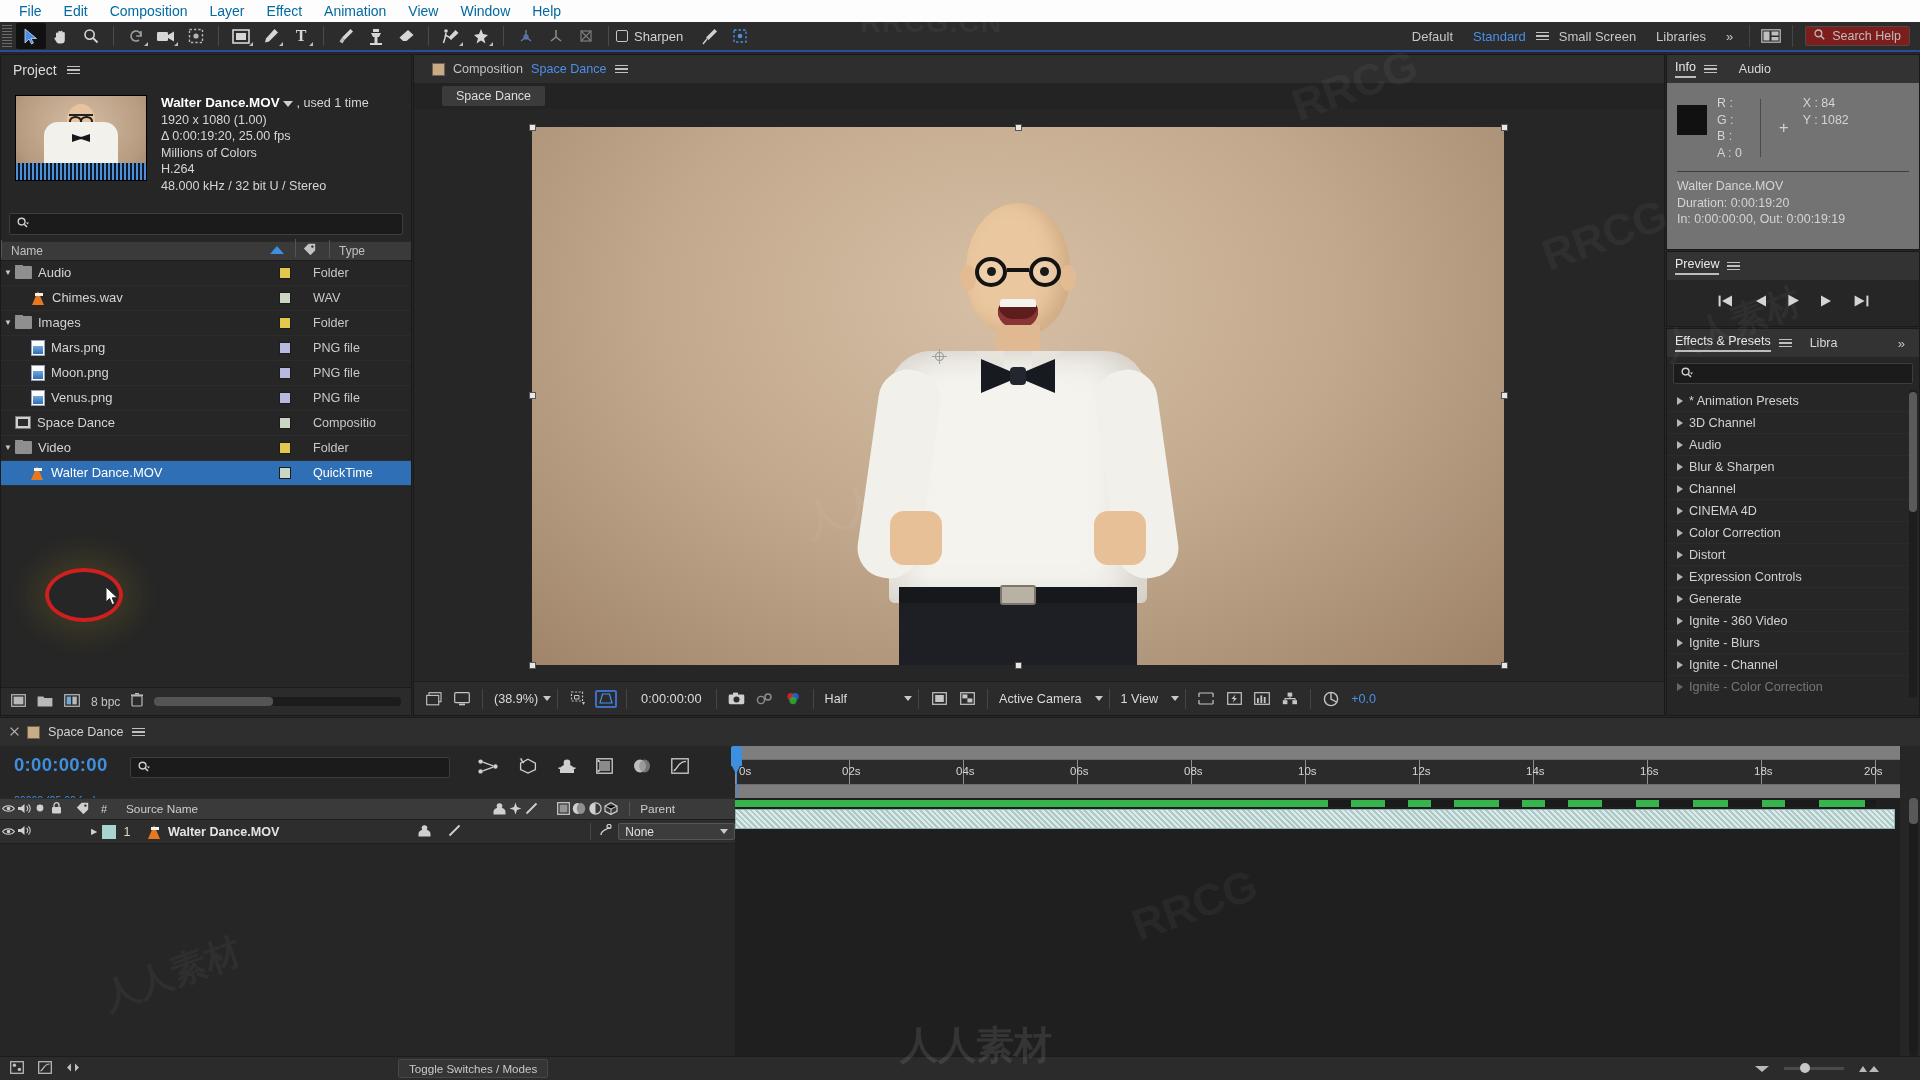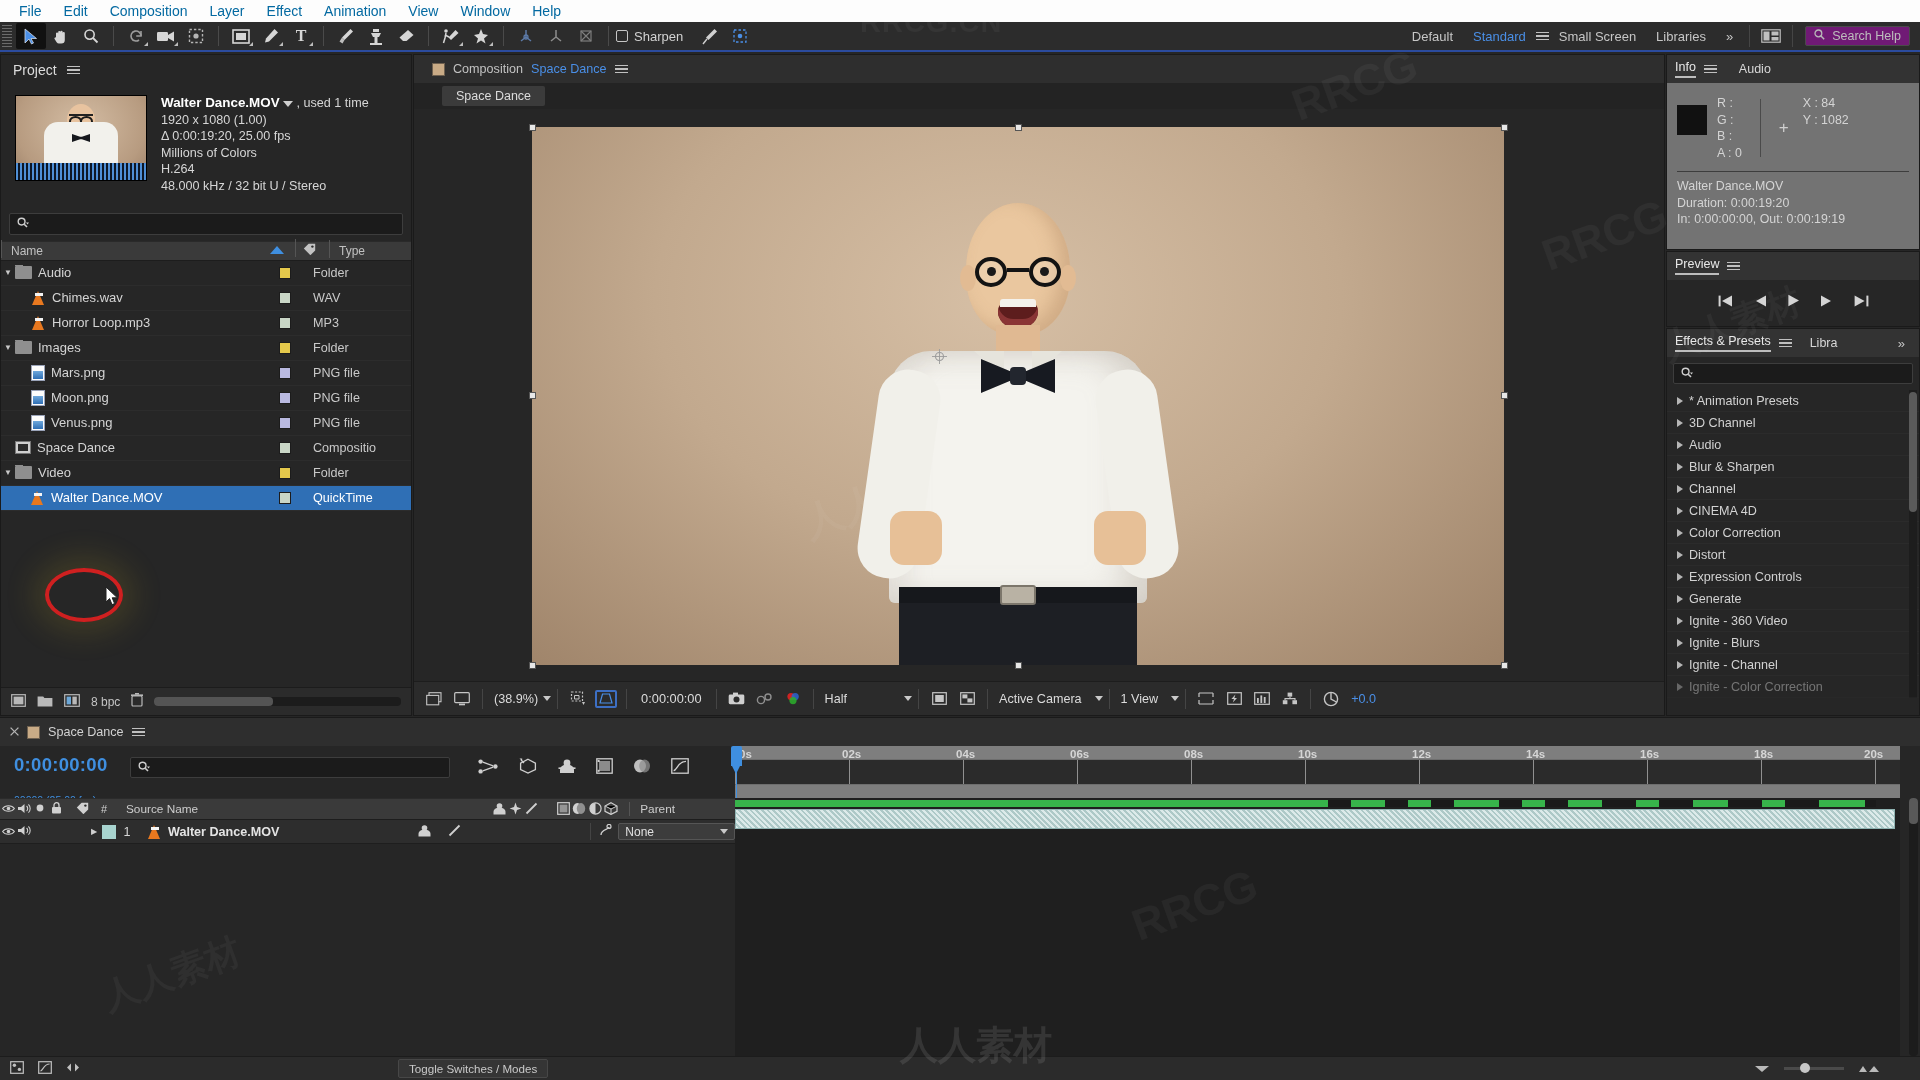--- a/index.html
+++ b/index.html
@@ -37,21 +37,21 @@
   .tb .corner { position:absolute; right:3px; bottom:3px; width:0;height:0;
      border-left:4px solid transparent; border-bottom:4px solid #bdbdbd; }
   .tbsep { width:1px; height:20px; background:#4a4a4a; margin:0 7px; }
   .snapbox { width:12px;height:12px;border:1.6px solid #c6c6c6;border-radius:2px;margin-right:6px;}
   .snaplabel { font-size:13px; color:#d2d2d2; }
   .wsitem { font-size:13px; color:#c6c6c6; padding:0 10px; }
   .wsitem.active { color:#4a8fe7; }
   .ws-sep { width:1px;height:22px;background:#454545; margin:0 6px; }
   .search-help {
     display:flex; align-items:center; gap:7px;
-    background:#701a75; border:1px solid #4a4a4a; border-radius:2px;
+    background:#7f1d1d; border:1px solid #4a4a4a; border-radius:2px;
     height:20px; padding:0 8px; color:#bdbdbd; font-size:12.5px; margin-left:6px;
   }
 
   
   .wm { position:absolute; color:rgba(255,255,255,.045); font-weight:bold;
         pointer-events:none; user-select:none; white-space:nowrap; z-index: 40; }
 
   
   .panel { position:absolute; background:#232323; }
   .ptab {
@@ -241,21 +241,21 @@
   .tl-time .small { color:#3f8fe0; font-size:10.5px; margin-top:18px; }
   .tl-search { margin-top:11px; margin-left:10px; width:320px; height:21px; background:#1b1b1b;
      border:1px solid #3d3d3d; border-radius:2px; display:flex; align-items:center; padding:0 7px; }
   .tl-icons { display:flex; align-items:center; gap:20px; margin-left:28px; margin-top:12px; color:#cfcfcf; }
   .tl-ruler { position:absolute; left:735px; right:20px; top:28px; height:52px; }
   .ruler-bar { position:absolute; left:0; right:0; top:13px; height:26px; background:#2b2b2b;
      border-top:1px solid #6e6e6e; border-bottom:1px solid #6e6e6e;}
   .ruler-grey { position:absolute; left:0; right:0; top:0; height:13px; background:#7e7e7e;}
   .ruler-grey2{ position:absolute; left:0; right:0; top:39px; height:13px; background:#7e7e7e;}
   .tick { position:absolute; top:14px; height:24px; width:1px; background:#909090;}
-  .ticklbl { position:absolute; top:2px; font-size:11.5px; color:#d6d6d6;font-weight:bold; }
+  .ticklbl { position:absolute; top:19px; font-size:11.5px; color:#d6d6d6; }
   .cti { position:absolute; top:0; width:11px; height:52px; }
   .cti .head{position:absolute;left:0;top:0;width:11px;height:20px;background:#3f8fe0;border-radius:2px 2px 0 0;}
   .cti .tri{position:absolute;left:0;top:18px;width:0;height:0;border-left:5.5px solid transparent;
      border-right:5.5px solid transparent;border-top:10px solid #3f8fe0;}
   .cti .line{position:absolute;left:5px;top:0;width:1.4px;height:52px;background:#3f8fe0;}
   .lhdr { height:22px; background:#3a3a3a; display:flex; align-items:center;
      font-size:11.8px; color:#cdcdcd; border-top:1px solid #2b2b2b; border-bottom:1px solid #1d1d1d;}
   .lrow { height:24px; background:#2d2d2d; display:flex; align-items:center;
      font-size:12.6px; color:#e4e4e4; border-bottom:1px solid #1e1e1e;}
   .ieye { width:16px; text-align:center; color:#d0d0d0; font-size:11px; }
@@ -545,32 +545,20 @@
         <span class="name">
             <span class="vlc-ic"></span>
           <span>Chimes.wav</span>
           </span>
         <span class="pswwrap">
             <span class="swatch" style="background:#c9d6c6"></span>
           </span>
         <span class="ptype">WAV</span>
       </div>
 
-      <div class="prow">
-        <span class="twist"></span>
-          <span style="width:16px"></span>
-        <span class="name">
-            <span class="vlc-ic"></span>
-          <span>Horror Loop.mp3</span>
-          </span>
-        <span class="pswwrap">
-            <span class="swatch" style="background:#c9d6c6"></span>
-          </span>
-        <span class="ptype">MP3</span>
-      </div>
 
       <div class="prow">
         <span class="twist">▼</span>
         <span class="name">
             <span class="folder-ic"></span>
           <span>Images</span>
           </span>
         <span class="pswwrap">
             <span class="swatch" style="background:#e4c84b"></span>
           </span>

